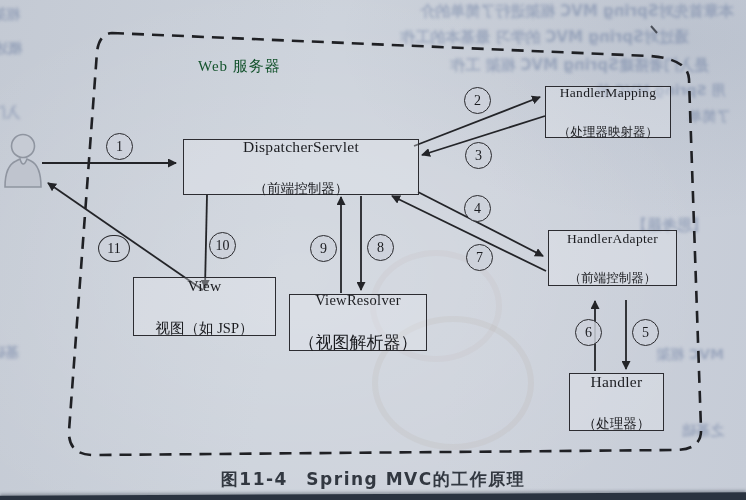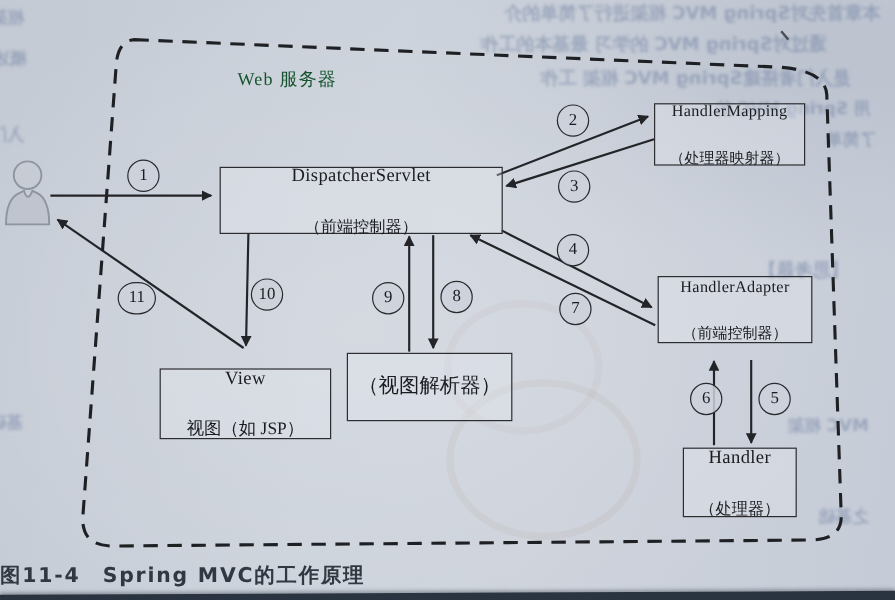--- a/index.html
+++ b/index.html
@@ -22,21 +22,21 @@
   .node .t2{font-size:13.5px;}
   .step{
     position:absolute;width:25px;height:25px;border:1.6px solid #2a2a2e;border-radius:50%;
     display:flex;align-items:center;justify-content:center;
     font-size:14px;color:#1b1c20;background:rgba(204,209,218,0.85);
     font-family:"Liberation Serif","DejaVu Serif",serif;
   }
   .step.wide{width:30px;border-radius:50%/54%;}
   .zone-label{position:absolute;font-size:15px;color:#14532d;letter-spacing:1px;}
   .caption{
-    position:absolute;left:0;right:0;top:468px;
+    position:absolute;left:0;right:0;top:468px;text-align:center;
     font-family:"DejaVu Sans","Liberation Sans",sans-serif;
     font-size:17px;font-weight:600;color:#323841;letter-spacing:1.5px;
   }
   .ghost{
     position:absolute;transform:scaleX(-1);filter:blur(1.4px);
     color:rgba(85,106,146,0.38);font-weight:700;white-space:nowrap;
     font-family:"DejaVu Sans","Liberation Sans",sans-serif;pointer-events:none;
   }
   .photo-edge-bottom{
     position:absolute;left:0;right:0;bottom:-2px;height:8px;background:#2a3340;
@@ -108,25 +108,26 @@
   <div class="t2" style="font-size:12.5px">（处理器映射器）</div>
 </div>
 <div class="node" style="left:548px;top:230px;width:127px;height:54px">
   <div class="t1" style="font-size:13.5px">HandlerAdapter</div>
   <div class="t2" style="font-size:12.5px">（前端控制器）</div>
 </div>
 <div class="node" style="left:569px;top:373px;width:93px;height:56px">
   <div class="t1">Handler</div>
   <div class="t2">（处理器）</div>
 </div>
-<div class="node" style="left:133px;top:307px;width:141px;height:57px">
+<div class="node" style="left:133px;top:277px;width:141px;height:57px">
   <div class="t1">View</div>
   <div class="t2" style="font-size:14.5px">视图（如 JSP）</div>
 </div>
 <div class="node" style="left:289px;top:294px;width:136px;height:55px">
+  <div class="t1" style="font-size:14.5px">ViewResolver</div>
   <div class="t2" style="font-size:17px">（视图解析器）</div>
 </div>
 
 <span class="step" style="left:106px;top:133px">1</span>
 <span class="step" style="left:464px;top:87px">2</span>
 <span class="step" style="left:465px;top:142px">3</span>
 <span class="step" style="left:464px;top:195px">4</span>
 <span class="step" style="left:632px;top:319px">5</span>
 <span class="step" style="left:575px;top:319px">6</span>
 <span class="step" style="left:466px;top:244px">7</span>

